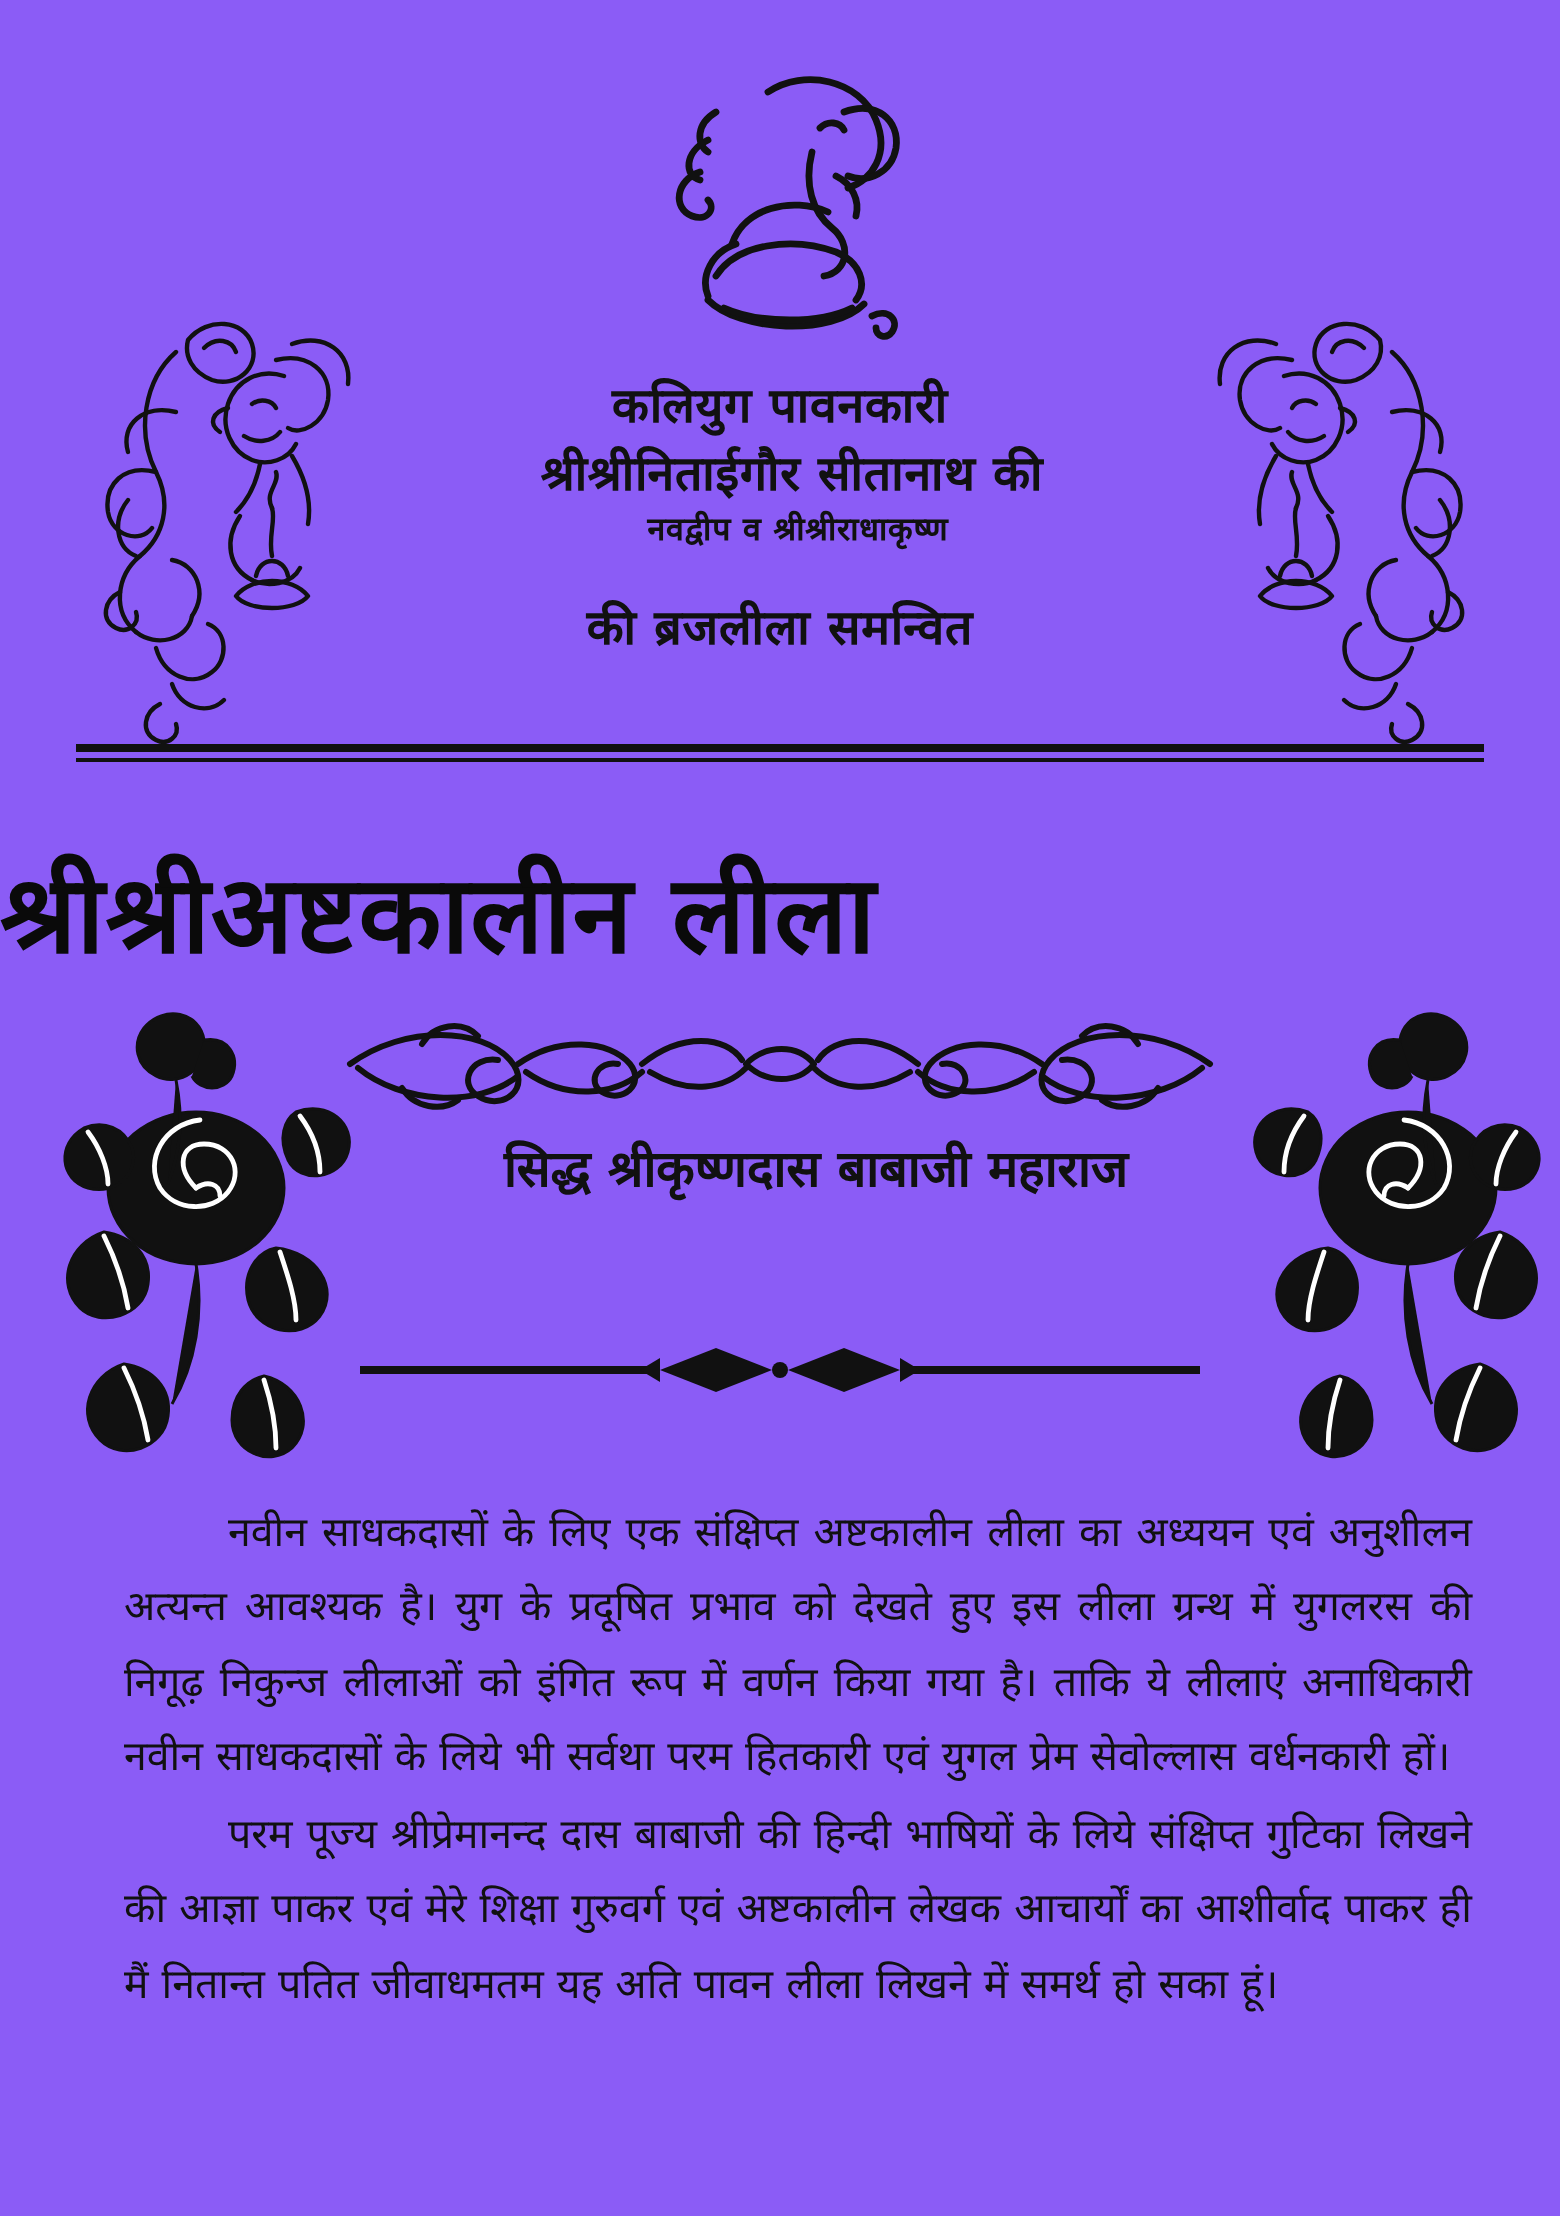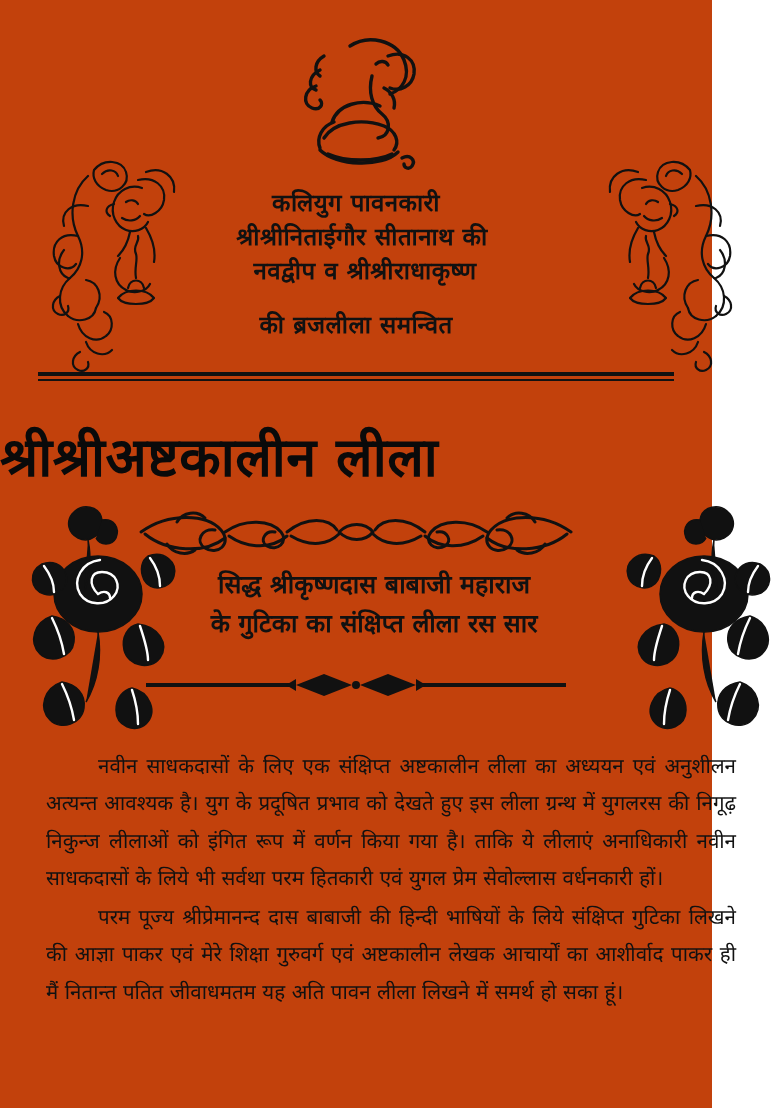--- a/index.html
+++ b/index.html
@@ -10,23 +10,23 @@
   body {
     width: 780px;
     height: 1108px;
     font-family: "Liberation Sans", sans-serif;
     color: #0a0a0a;
     overflow: hidden;
     position: relative;
   }
   .page {
     position: relative;
-    width: 712px;
+    width: 780px;
     height: 1108px;
-    background: #c2410c;
+    background: #8b5cf6;
   }
 
   
   .emblem {
     position: absolute;
     top: 26px;
     left: 0;
     right: 0;
     display: flex;
     justify-content: center;
@@ -42,21 +42,21 @@
   }
   .header-line {
     font-family: "DejaVu Sans", sans-serif;
     font-weight: bold;
     color: #111;
     line-height: 1.42;
     letter-spacing: 0.4px;
   }
   .hl-1 { font-size: 24px; }
   .hl-2 { font-size: 24px; margin-left: 12px; }
-  .hl-3 { font-size: 24px; padding-left: 18px; }
+  .hl-3 { font-size: 16px; padding-left: 18px; }
   .hl-4 { font-size: 24px; margin-top: 20px; }
 
   
   .double-rule {
     position: absolute;
     left: 38px;
     right: 38px;
     top: 372px;
   }
   .double-rule .r1 {
@@ -127,21 +127,21 @@
     top: 748px;
     left: 46px;
     width: 690px;
     font-family: "DejaVu Sans", sans-serif;
     font-size: 20.5px;
     line-height: 1.82;
     color: #111;
     text-align: justify;
   }
   .body-text p {
-    margin: 0 0 2px 0;
+    margin: 0 0 2px 16px;
     text-indent: 52px;
   }
 
   
   .art {
     position: absolute;
     pointer-events: none;
   }
   .art-lady-left  { top: 146px; left: 34px; }
   .art-lady-right { top: 146px; left: 600px; }
@@ -361,21 +361,20 @@
           <path d="M108 28 C128 42 152 40 166 28"></path>
           <path d="M166 24 C186 8 208 10 216 22"></path>
           <path d="M170 28 C190 40 208 36 218 26"></path>
         </g>
       </g>
     </svg>
   </div>
 
   <div class="subtitle-block">
     <div class="subtitle-line">सिद्ध श्रीकृष्णदास बाबाजी महाराज</div>
-    <div class="subtitle-line">के गुटिका का संक्षिप्त लीला रस सार</div>
   </div>
 
   <div class="diamond-rule">
     <svg width="420" height="26" viewBox="0 0 420 26" aria-hidden="true">
       <g fill="#111">
         <rect x="0" y="11" width="150" height="4"></rect>
         <rect x="270" y="11" width="150" height="4"></rect>
         <path d="M150 13 L178 2 L206 13 L178 24 Z"></path>
         <path d="M214 13 L242 2 L270 13 L242 24 Z"></path>
         <circle cx="210" cy="13" r="4"></circle>

